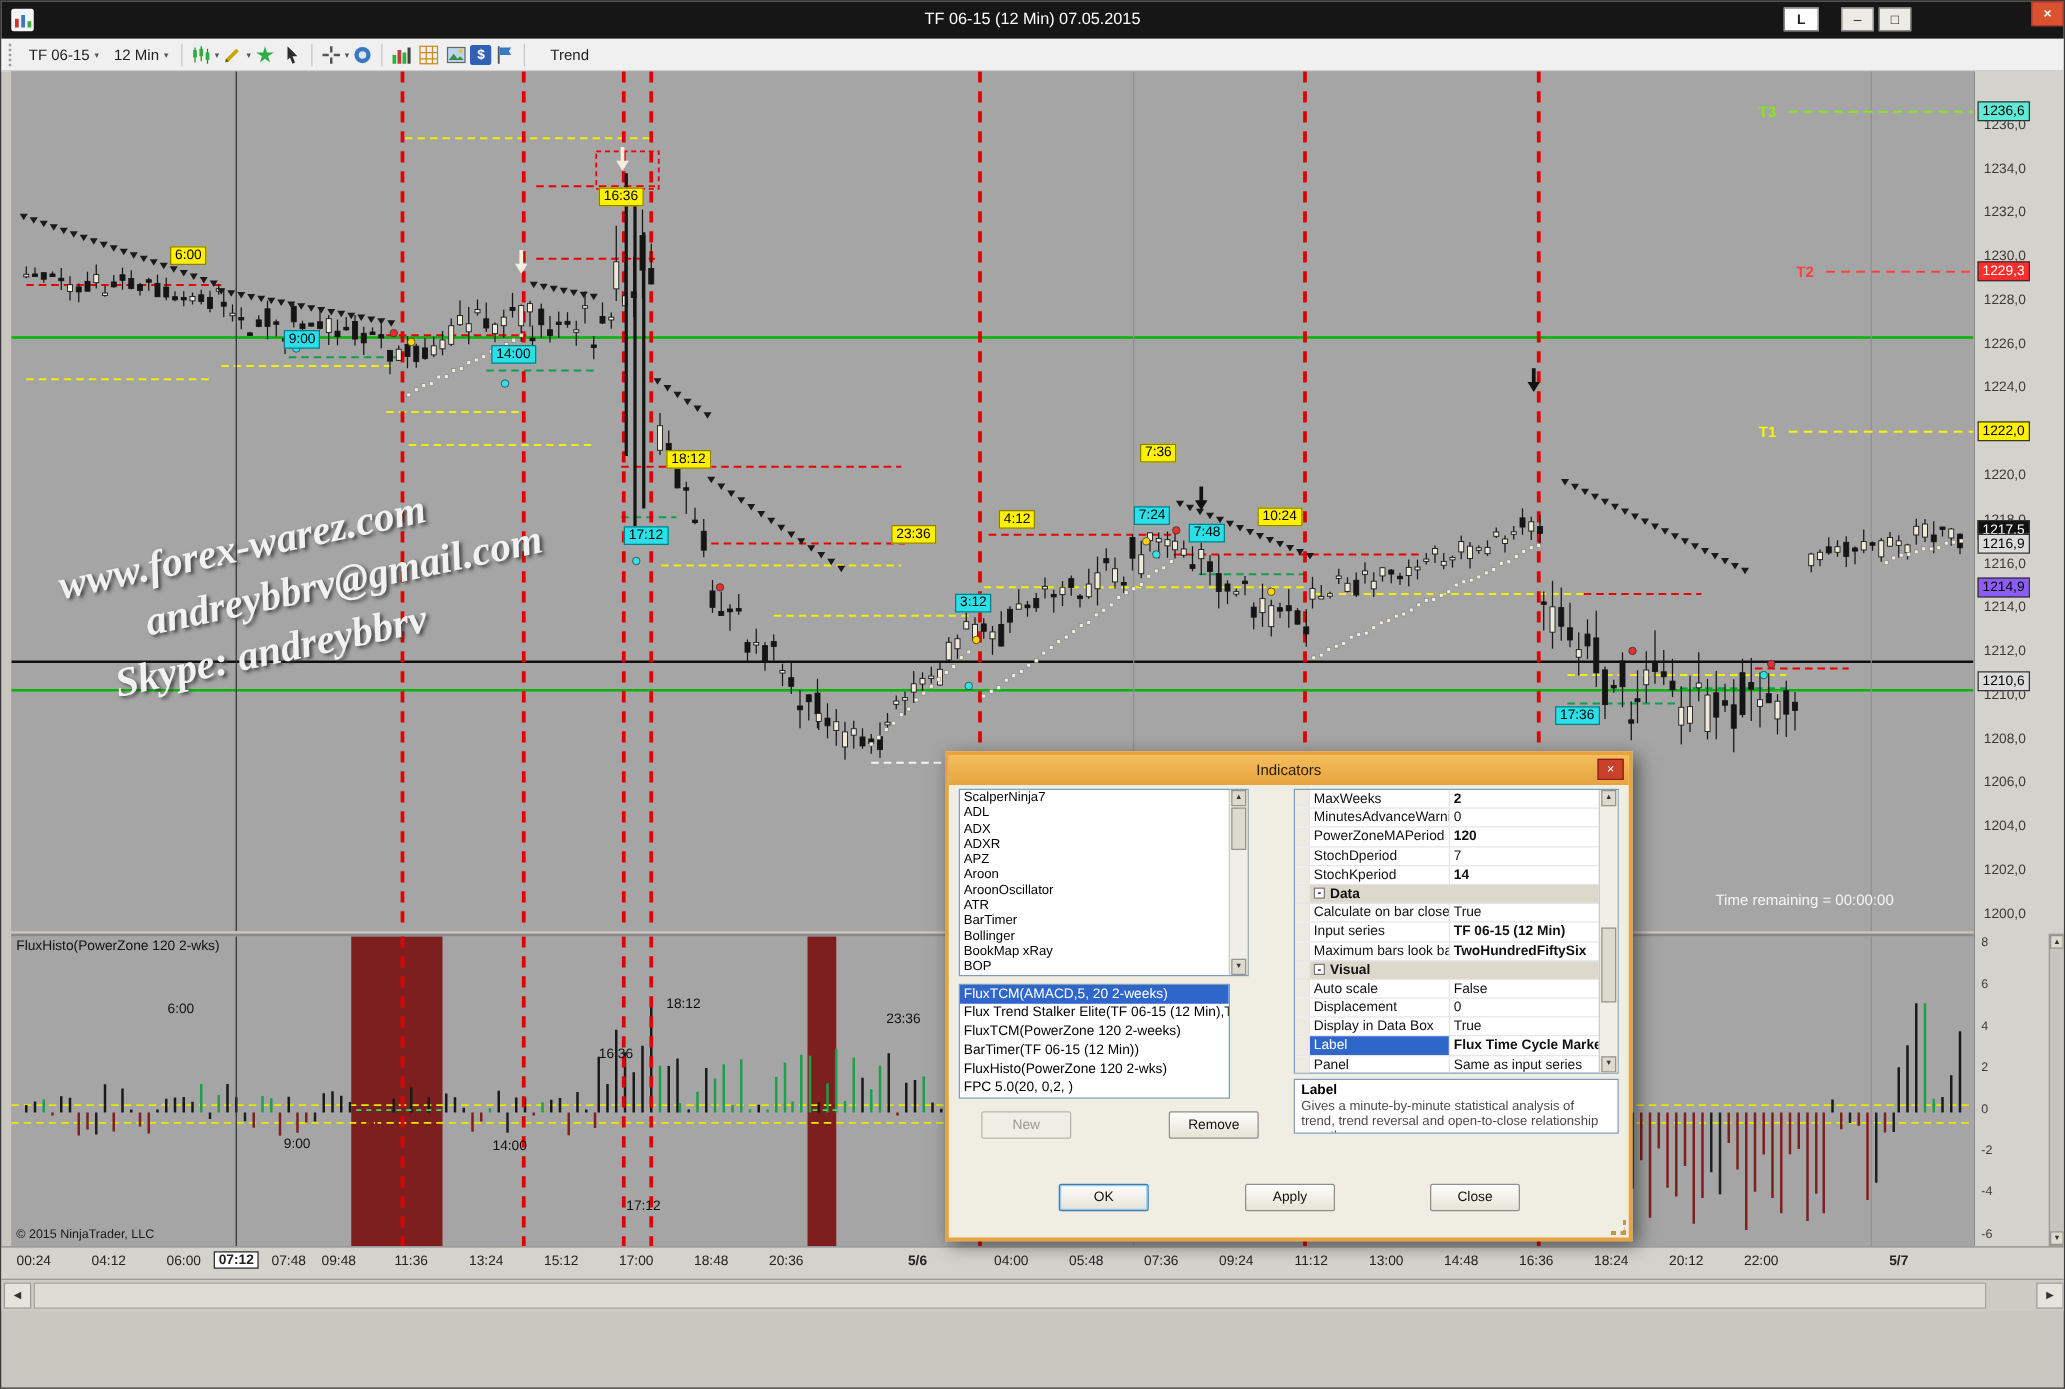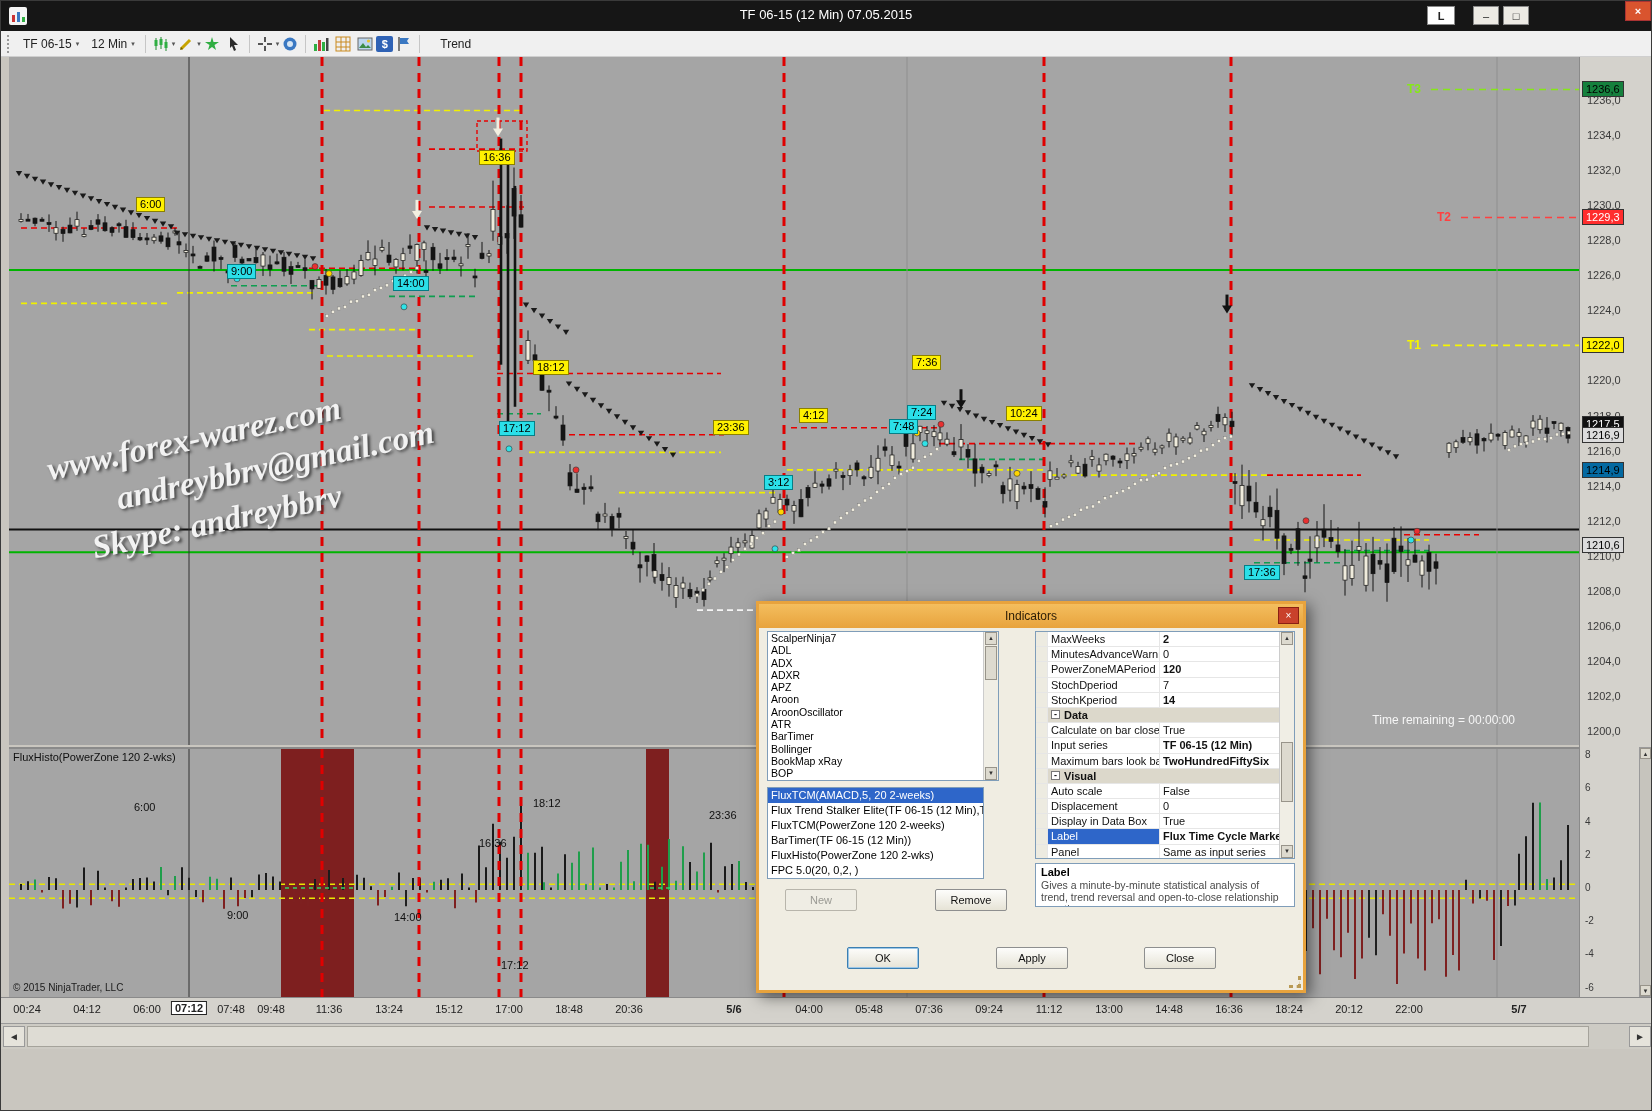--- a/index.html
+++ b/index.html
@@ -934,21 +934,21 @@
         <div class="chip yellow" style="left: 524px; top: 303px;">18:12</div>
         <div class="chip yellow" style="left: 704px; top: 363px;">23:36</div>
         <div class="chip yellow" style="left: 790px; top: 351px;">4:12</div>
         <div class="chip yellow" style="left: 903px; top: 298px;">7:36</div>
         <div class="chip yellow" style="left: 997px; top: 349px;">10:24</div>
         <div class="chip cyan" style="left: 218px; top: 207px;">9:00</div>
         <div class="chip cyan" style="left: 384px; top: 219px;">14:00</div>
         <div class="chip cyan" style="left: 490px; top: 364px;">17:12</div>
         <div class="chip cyan" style="left: 755px; top: 418px;">3:12</div>
         <div class="chip cyan" style="left: 898px; top: 348px;">7:24</div>
-        <div class="chip cyan" style="left: 880px; top: 362px;">7:48</div>
+        <div class="chip cyan" style="left: 942px; top: 362px;">7:48</div>
         <div class="chip cyan" style="left: 1235px; top: 508px;">17:36</div>
       </div>
     <div class="time-remaining">Time remaining = 00:00:00</div>
   </div>
 
   <div class="hist-panel">
     <svg id="histSvg" width="1570" height="250">
         <rect x="0" y="0" width="1570" height="250" fill="#A5A5A5"></rect>
         <rect x="272" y="0" width="73" height="250" fill="#7E1F1F"></rect>
         <rect x="637" y="0" width="23" height="250" fill="#7E1F1F"></rect>
@@ -1233,26 +1233,26 @@
       <div class="axis-label" style="top: 352.54px;">1218,0</div>
       <div class="axis-label" style="top: 387.6px;">1216,0</div>
       <div class="axis-label" style="top: 422.66px;">1214,0</div>
       <div class="axis-label" style="top: 457.72px;">1212,0</div>
       <div class="axis-label" style="top: 492.78px;">1210,0</div>
       <div class="axis-label" style="top: 527.84px;">1208,0</div>
       <div class="axis-label" style="top: 562.9px;">1206,0</div>
       <div class="axis-label" style="top: 597.96px;">1204,0</div>
       <div class="axis-label" style="top: 633.02px;">1202,0</div>
       <div class="axis-label" style="top: 668.08px;">1200,0</div>
-      <div class="price-tag" style="top: 24.482px; background: #15803d; color: rgb(0, 0, 0);">1236,6</div>
+      <div class="price-tag" style="top: 24.482px; background: #5eead4; color: rgb(0, 0, 0);">1236,6</div>
       <div class="price-tag" style="top: 152.451px; background: rgb(255, 45, 45); color: rgb(255, 255, 255);">1229,3</div>
       <div class="price-tag" style="top: 280.42px; background: rgb(255, 241, 0); color: rgb(0, 0, 0);">1222,0</div>
       <div class="price-tag" style="top: 359.305px; background: rgb(17, 17, 17); color: rgb(255, 255, 255);">1217,5</div>
       <div class="price-tag" style="top: 369.823px; background: rgb(220, 220, 220); color: rgb(0, 0, 0); text-align: right;">1216,9</div>
-      <div class="price-tag" style="top: 404.883px; background: #0369a1; color: rgb(0, 0, 0);">1214,9</div>
+      <div class="price-tag" style="top: 404.883px; background: #8b5cf6; color: rgb(0, 0, 0);">1214,9</div>
       <div class="price-tag" style="top: 480.262px; background: rgb(220, 220, 220); color: rgb(0, 0, 0);">1210,6</div>
       <div class="hist-scale" style="top: 692.2px;">8</div>
       <div class="hist-scale" style="top: 725.4px;">6</div>
       <div class="hist-scale" style="top: 758.6px;">4</div>
       <div class="hist-scale" style="top: 791.8px;">2</div>
       <div class="hist-scale" style="top: 825px;">0</div>
       <div class="hist-scale" style="top: 858.2px;">-2</div>
       <div class="hist-scale" style="top: 891.4px;">-4</div>
       <div class="hist-scale" style="top: 924.6px;">-6</div>
     </div>

